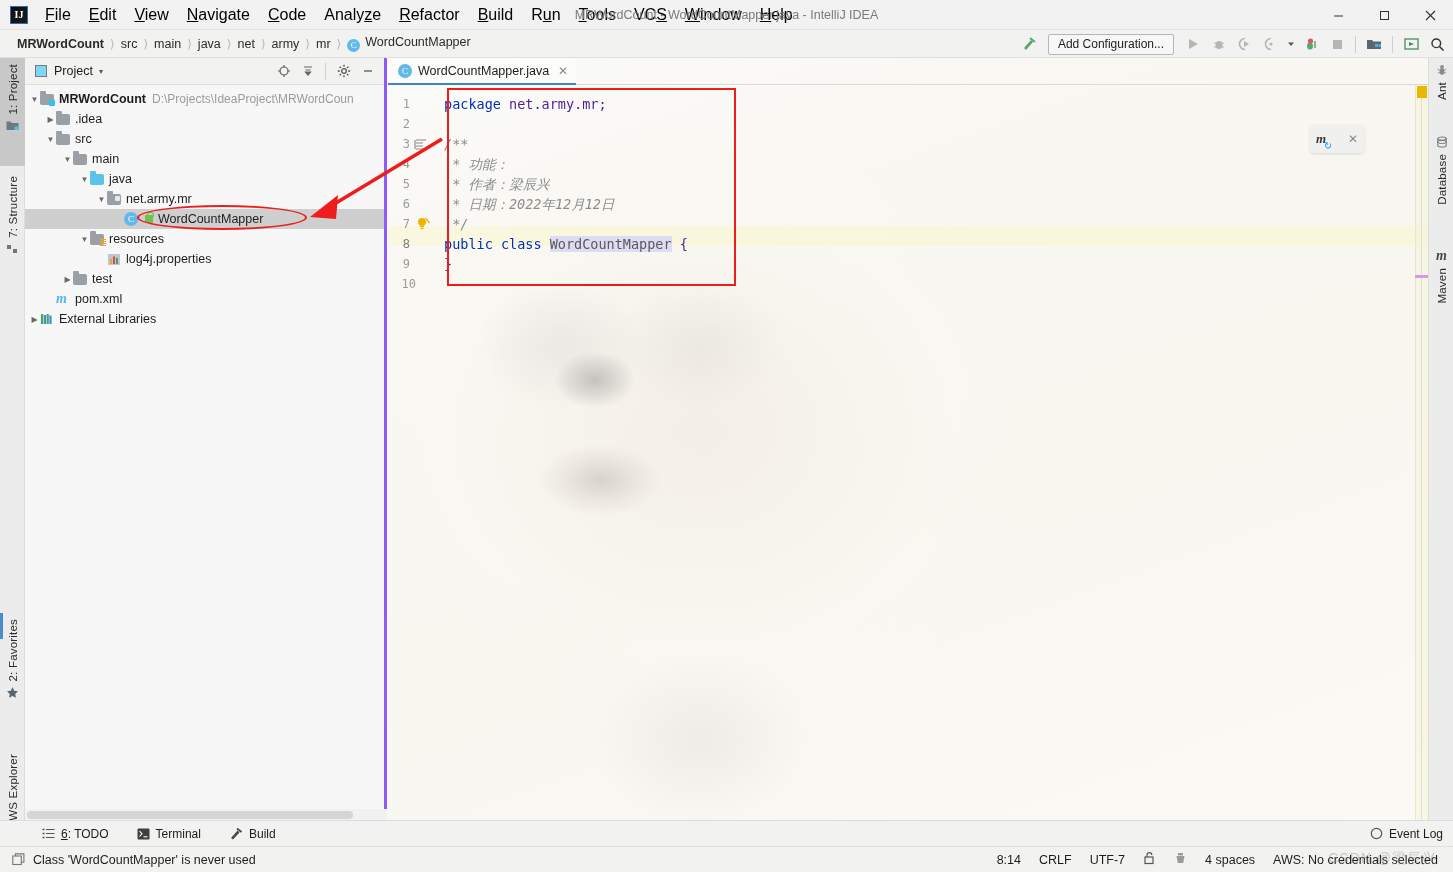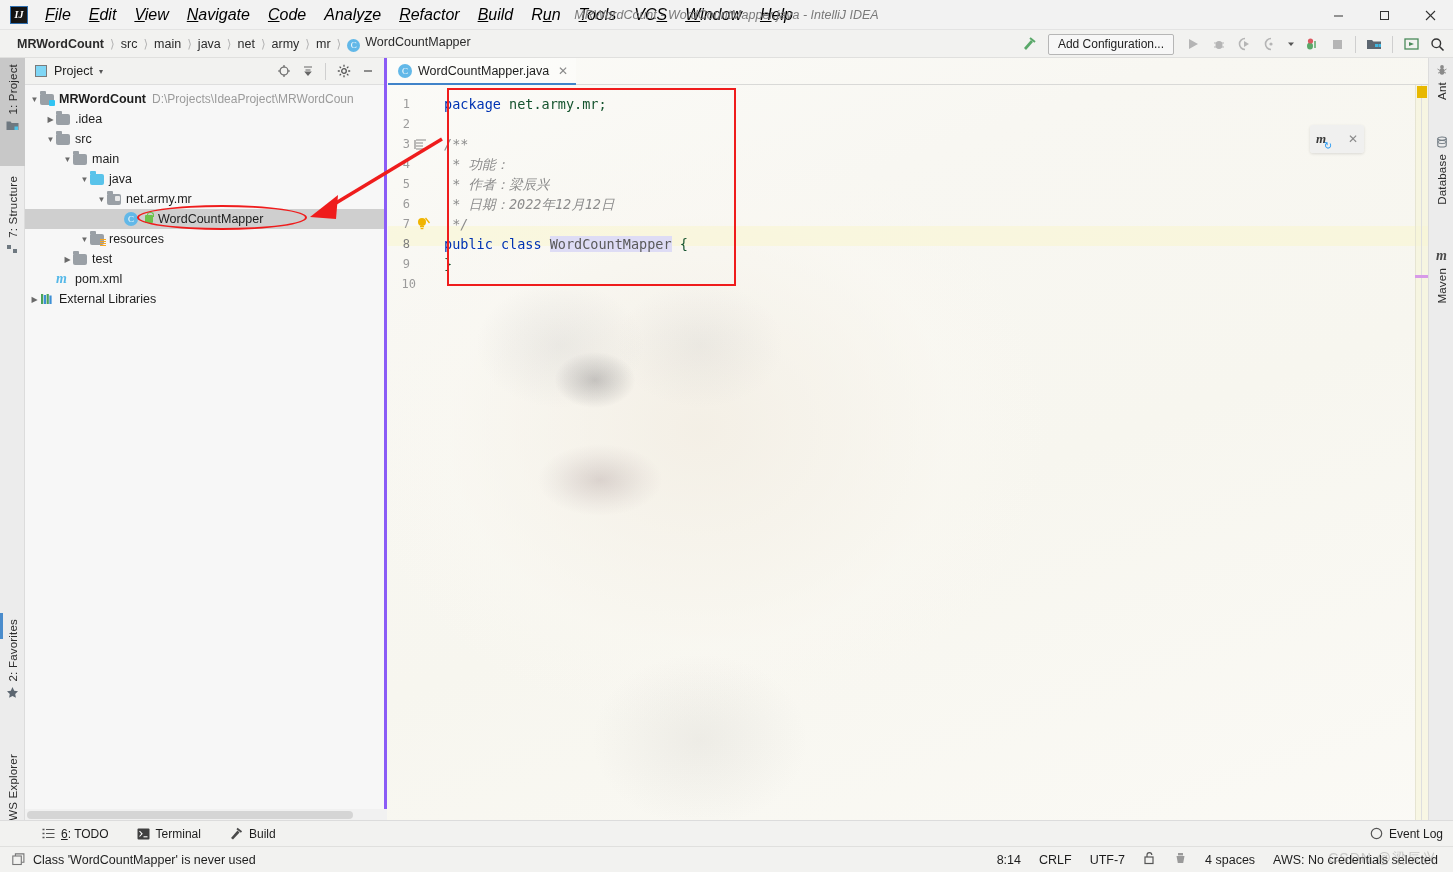--- a/index.html
+++ b/index.html
@@ -32,21 +32,21 @@
       radial-gradient(ellipse 420px 360px at 700px 430px, rgba(243,238,228,0.85) 0%, rgba(250,248,242,0.45) 60%, rgba(255,255,255,0) 85%),
       linear-gradient(160deg, #fdfdfb 0%, #f8f7f2 35%, #f7f6ef 60%, #fbfaf6 100%);
     pointer-events: none;
   }
 
   
   .titlebar {
     position: absolute; left: 0; top: 0; width: 1453px; height: 30px;
     background: #f2f2f2;
     border-bottom: 1px solid #e3e3e3;
-    display: flex; align-items: center; font-style: italic;
+    display: flex; align-items: center;
   }
   .ij-logo {
     width: 18px; height: 18px; margin-left: 10px; margin-right: 8px;
     background: linear-gradient(135deg, #0d0d0d, #1b1b1b);
     color: #fff; font-size: 10px; font-weight: bold;
     display: flex; align-items: center; justify-content: center;
     border: 1px solid #2f6fb0;
     font-family: "Liberation Serif", serif;
   }
   .menu { display: flex; align-items: center; height: 30px; }
@@ -249,21 +249,21 @@
 
   .code {
     position: absolute; left: 56px; top: 27px; right: 0; bottom: 0;
     font-family: "DejaVu Sans Mono", monospace; font-size: 13.5px;
     white-space: pre;
   }
   .cline { position: absolute; left: 0; height: 20px; line-height: 20px; }
   .k { color: #0033b3; }
   .cmt { color: #8c8c8c; font-style: italic; }
   .ident { color: #5a5a5a; }
-  .plain { color: #14532d; }
+  .plain { color: #4c1d95; }
   .hl-ident { background: #dedcf5; }
   .cur-line-bg {
     position: absolute; left: 0; right: 0; height: 20px;
     background: rgba(250,246,205,0.55);
   }
 
   
   .anno-rect {
     position: absolute; border: 2.5px solid #ef1c1c; pointer-events: none;
   }
@@ -637,20 +637,31 @@
       </div>
 
       <div class="row" style="padding-left:54px;">
         <span class="arrow">▼</span>
         <span class="nico">
             <span class="fold res"></span>
           </span>
         <span class="label">resources</span>
       </div>
 
+      <div class="row" style="padding-left:82px;">
+        <span class="nico">
+          <svg class="props-ico" viewBox="0 0 14 13">
+              <rect x="1" y="1" width="12" height="11" fill="#b9c7d6" rx="1"></rect>
+              <rect x="3" y="6" width="2" height="5" fill="#f0a030"></rect>
+              <rect x="6" y="3.5" width="2" height="7.5" fill="#d94f3d"></rect>
+              <rect x="9" y="5" width="2" height="6" fill="#4aa35a"></rect>
+            </svg>
+        </span>
+        <span class="label">log4j.properties</span>
+      </div>
 
       <div class="row" style="padding-left:37px;">
         <span class="arrow">▶</span>
         <span class="nico">
             <span class="fold"></span>
           </span>
         <span class="label">test</span>
       </div>
 
       <div class="row" style="padding-left:31px;">

